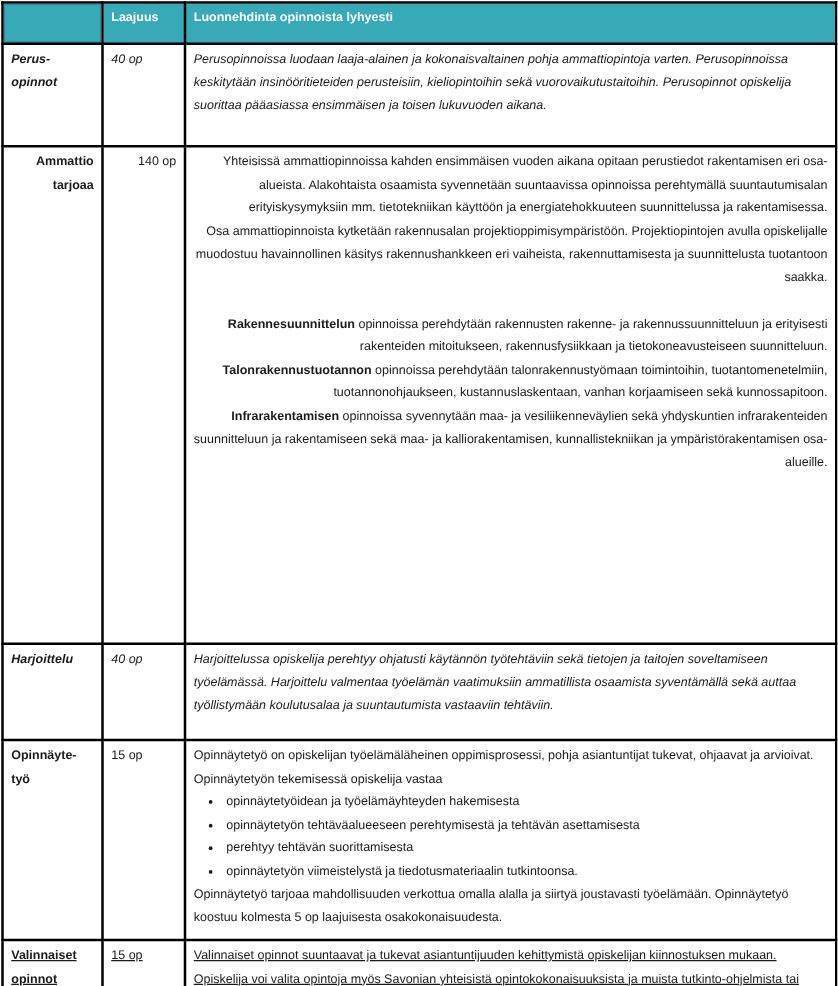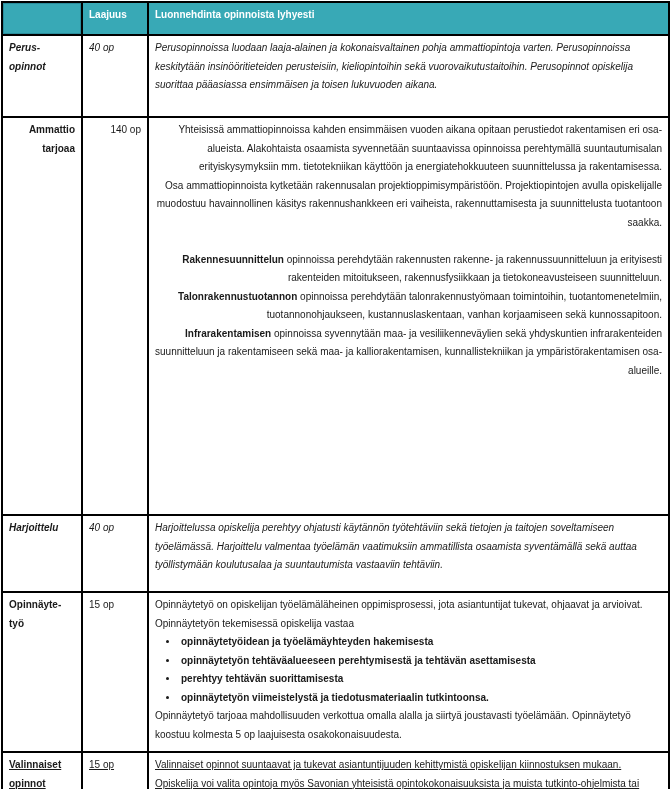--- a/index.html
+++ b/index.html
@@ -52,21 +52,21 @@
     padding-right: 2px;
   }
   td.credits { white-space: nowrap; border-radius: 15px; }
   .para { margin: 0; }
   .blank-line { height: 18.5px; }
   ul.bullet-list {
     margin: 0;
     padding-left: 24px;
     list-style-type: disc;
   }
-  ul.bullet-list li { padding-left: 2px; font-weight: bold; }
+  ul.bullet-list li { padding-left: 2px; }
   
   tbody tr:nth-child(1) td { height: 82px; font-style: italic; }
   tbody tr:nth-child(2) td { height: 398px; text-align: right; }
   tbody tr:nth-child(3) td { height: 77px; font-style: italic; }
   tbody tr:nth-child(4) td { height: 160px; }
   tbody tr:nth-child(5) td { height: 80px; text-decoration: underline; }
   tbody tr:nth-child(6) td { height: 22px; }
 </style>
 </head>
 <body>
@@ -120,21 +120,21 @@
             <div class="para"><span>Harjoittelussa opiskelija perehtyy ohjatusti käytännön työtehtäviin sekä tietojen ja taitojen soveltamiseen työelämässä. Harjoittelu valmentaa työelämän vaatimuksiin ammatillista osaamista syventämällä sekä auttaa työllistymään koulutusalaa ja suuntautumista vastaaviin tehtäviin.</span></div>
           </td>
         </tr>
         <tr>
           <td class="module-name">
             <div>Opinnäyte-</div>
             <div>työ</div>
           </td>
           <td class="credits">15 op</td>
           <td>
-            <div class="para"><span>Opinnäytetyö on opiskelijan työelämäläheinen oppimisprosessi, jota asiantuntijat tukevat, ohjaavat ja arvioivat. Opinnäytetyön tekemisessä opiskelija vastaa</span></div>
+            <div class="para"><span>Opinnäytetyö on opiskelijan työelämäläheinen oppimisprosessi, pohja asiantuntijat tukevat, ohjaavat ja arvioivat. Opinnäytetyön tekemisessä opiskelija vastaa</span></div>
             <ul class="bullet-list">
               <li>opinnäytetyöidean ja työelämäyhteyden hakemisesta</li>
               <li>opinnäytetyön tehtäväalueeseen perehtymisestä ja tehtävän asettamisesta</li>
               <li>perehtyy tehtävän suorittamisesta</li>
               <li>opinnäytetyön viimeistelystä ja tiedotusmateriaalin tutkintoonsa.</li>
             </ul>
             <div class="para"><span>Opinnäytetyö tarjoaa mahdollisuuden verkottua omalla alalla ja siirtyä joustavasti työelämään. Opinnäytetyö koostuu kolmesta 5 op laajuisesta osakokonaisuudesta.</span></div>
           </td>
         </tr>
         <tr>

